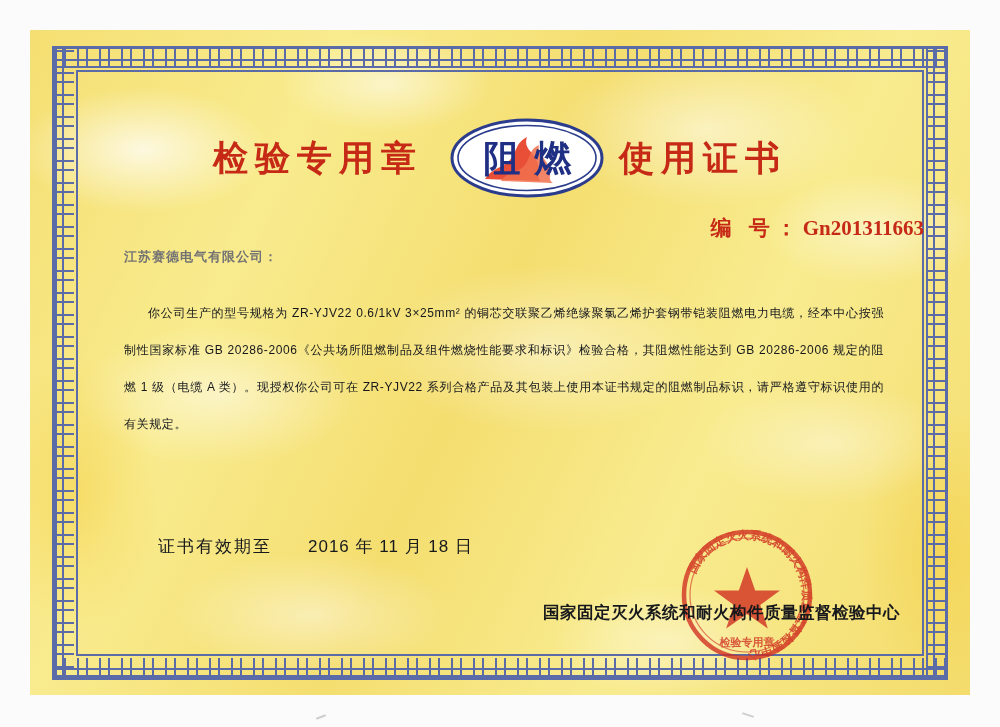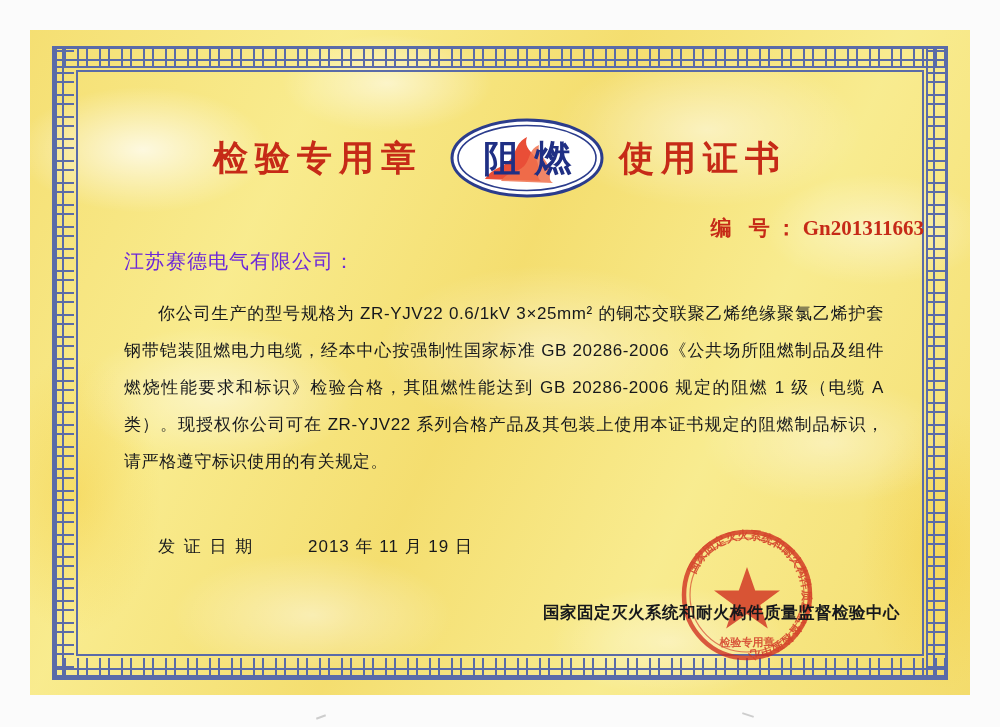--- a/index.html
+++ b/index.html
@@ -145,31 +145,32 @@
     letter-spacing: 2px;
   }
   .serial-label { letter-spacing: 6px; }
   .serial-value { letter-spacing: 0px; }
 
   
   .addressee {
     position: absolute;
     left: 124px;
     top: 248px;
-    font-size: 20px;
-    color: #6d28d9;
+    font-size: 13px;
+    color: #737373;
     letter-spacing: 1px;
     font-family: "Liberation Sans", sans-serif;
+    font-weight: bold;
   }
   .body-block {
     position: absolute;
     left: 124px;
     top: 295px;
     width: 760px;
-    font-size: 17px;
+    font-size: 12px;
     color: #16181c;
     line-height: 37px;
     letter-spacing: 0.6px;
     text-align: justify;
   }
   .body-block p { margin: 0; text-indent: 2em; }
 
   
   .dates {
     position: absolute;
@@ -252,22 +253,22 @@
   </div>
 
   <div class="addressee">江苏赛德电气有限公司：</div>
 
   <div class="body-block">
     <p>你公司生产的型号规格为 ZR-YJV22 0.6/1kV 3×25mm² 的铜芯交联聚乙烯绝缘聚氯乙烯护套钢带铠装阻燃电力电缆，经本中心按强制性国家标准 GB 20286-2006《公共场所阻燃制品及组件燃烧性能要求和标识》检验合格，其阻燃性能达到 GB 20286-2006 规定的阻燃 1 级（电缆 A 类）。现授权你公司可在 ZR-YJV22 系列合格产品及其包装上使用本证书规定的阻燃制品标识，请严格遵守标识使用的有关规定。</p>
   </div>
 
   <div class="dates">
     <div class="row">
-      <span class="lbl">发 证 日 期</span>
-      <span class="val">2013 年 11 月 19 日</span>
+      <span class="lbl">证书有效期至</span>
+      <span class="val">2016 年 11 月 18 日</span>
     </div>
   </div>
 
   <div class="seal">
     <svg width="150" height="150" viewBox="0 0 150 150" xmlns="http://www.w3.org/2000/svg">
       <defs>
         <path id="sealArc" d="M 75,75 m -56,0 a 56,56 0 1,1 112,0 a 56,56 0 1,1 -112,0"></path>
       </defs>
       <circle cx="75" cy="75" r="63" fill="none" stroke="#cf2b1e" stroke-width="4.5" opacity="0.9"></circle>
       <circle cx="75" cy="75" r="57" fill="none" stroke="#cf2b1e" stroke-width="1.2" opacity="0.7"></circle>

